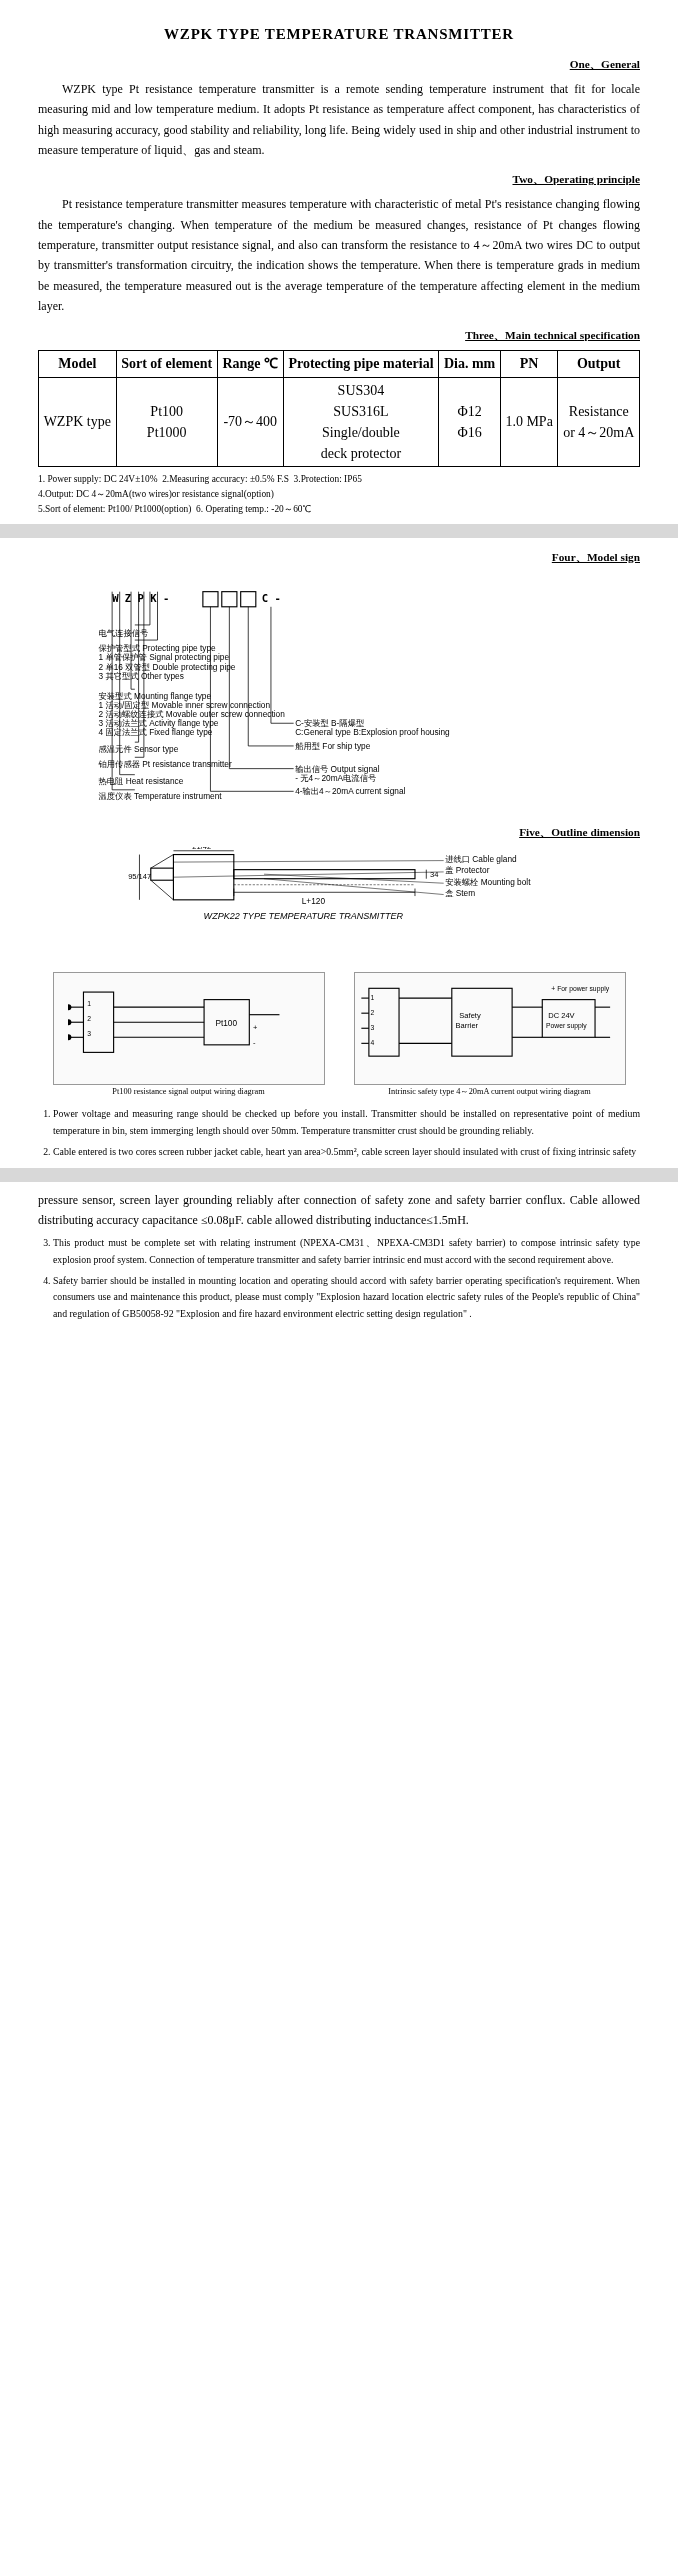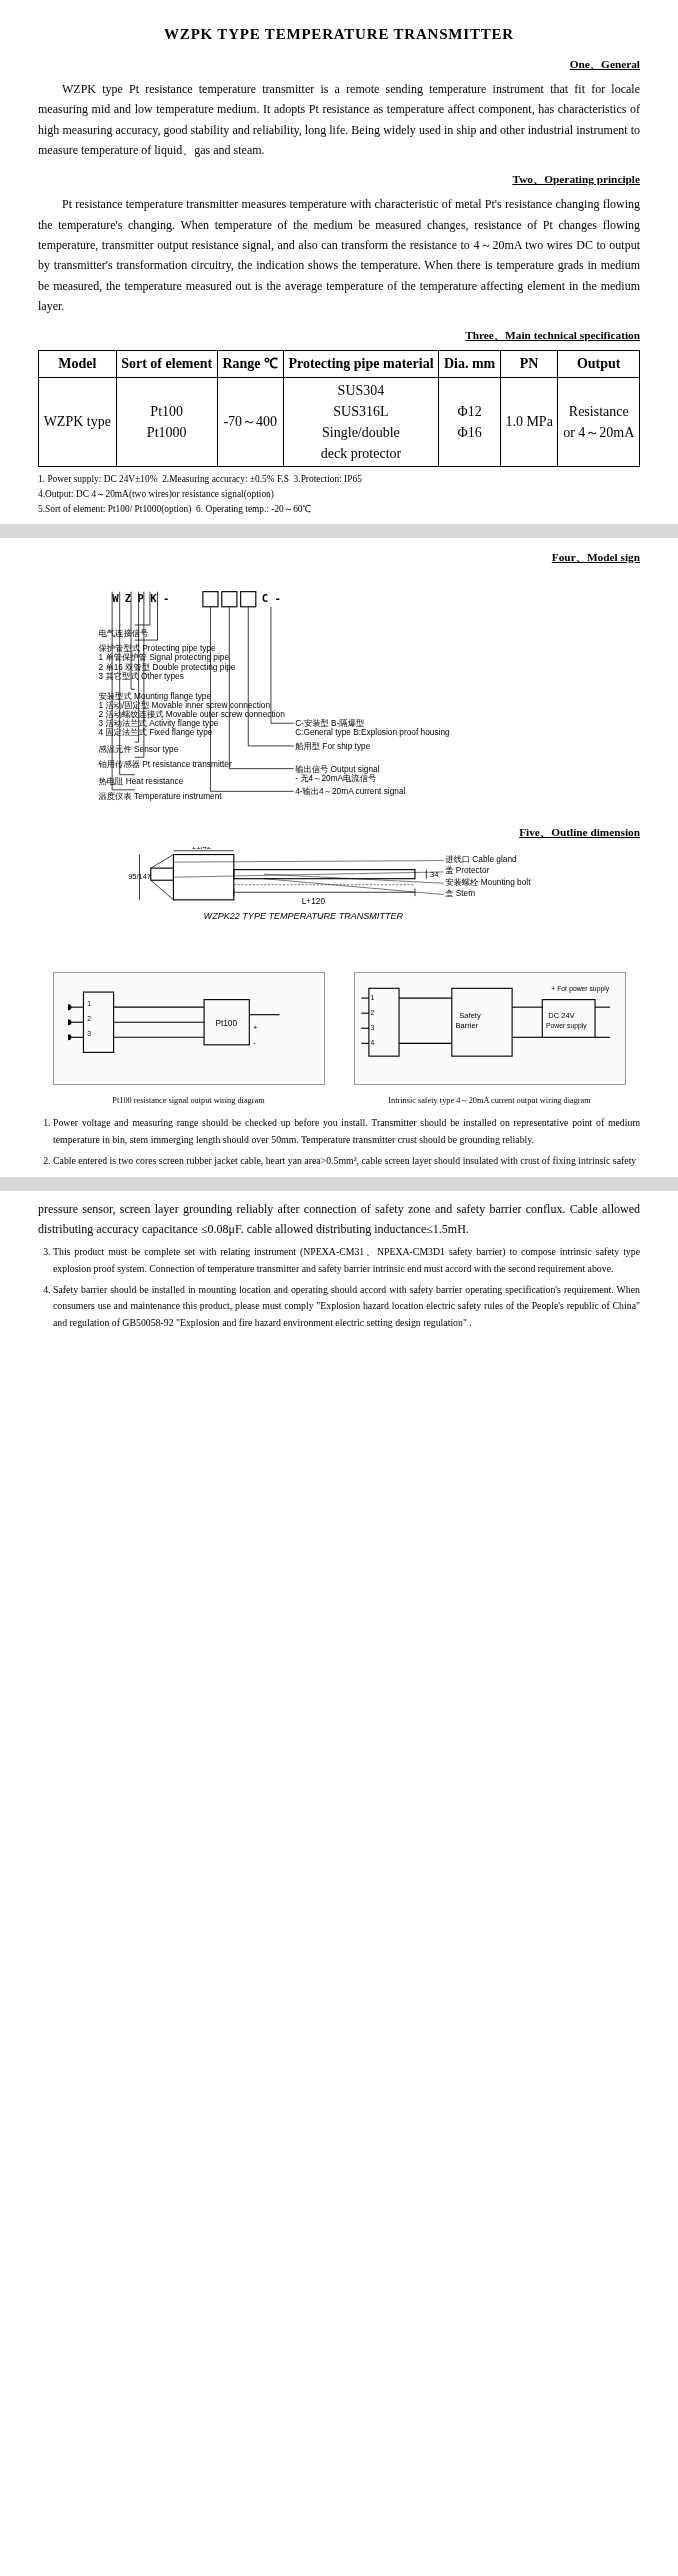--- a/index.html
+++ b/index.html
@@ -71,21 +71,21 @@
       border: 0.8px solid #999;
       padding: 4.5px;
       text-align: center;
       width: 272px;
       min-height: 106px;
       background: #fafafa;
     }
     .circuit-label {
       font-size: 8.3px;
       text-align: center;
-      margin-top: 10px;
+      margin-top: 1px;
     }
     
     .notice-list {
       list-style: decimal;
       padding-left: 15px;
       font-size: 9.8px;
       line-height: 1.7;
       text-align: justify;
     }
     .notice-list li {

